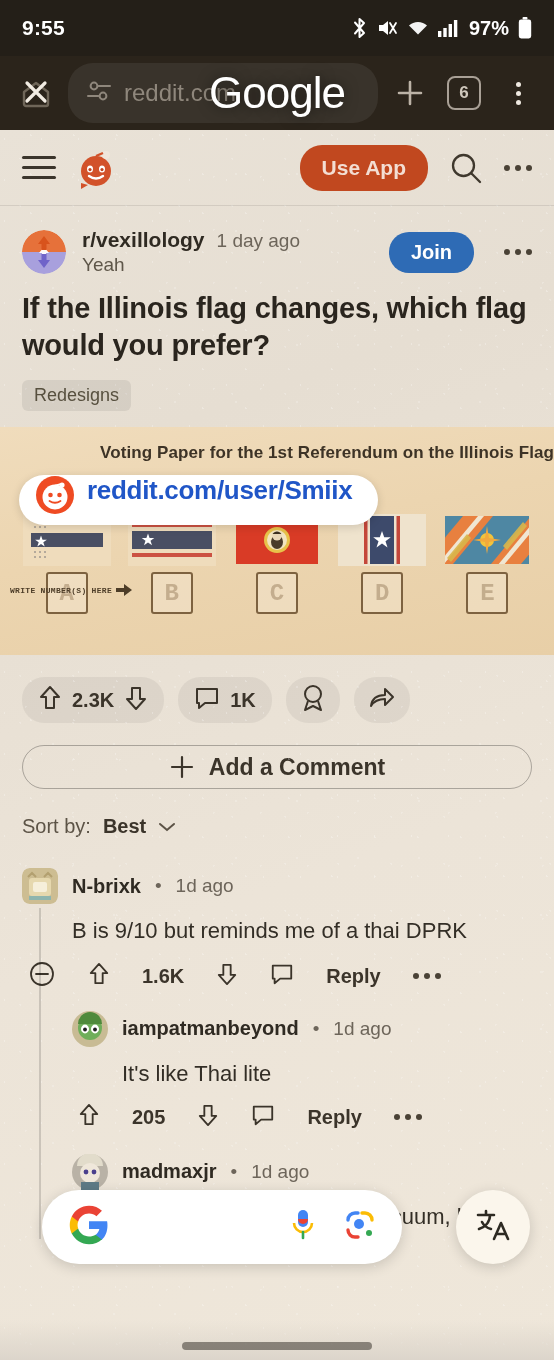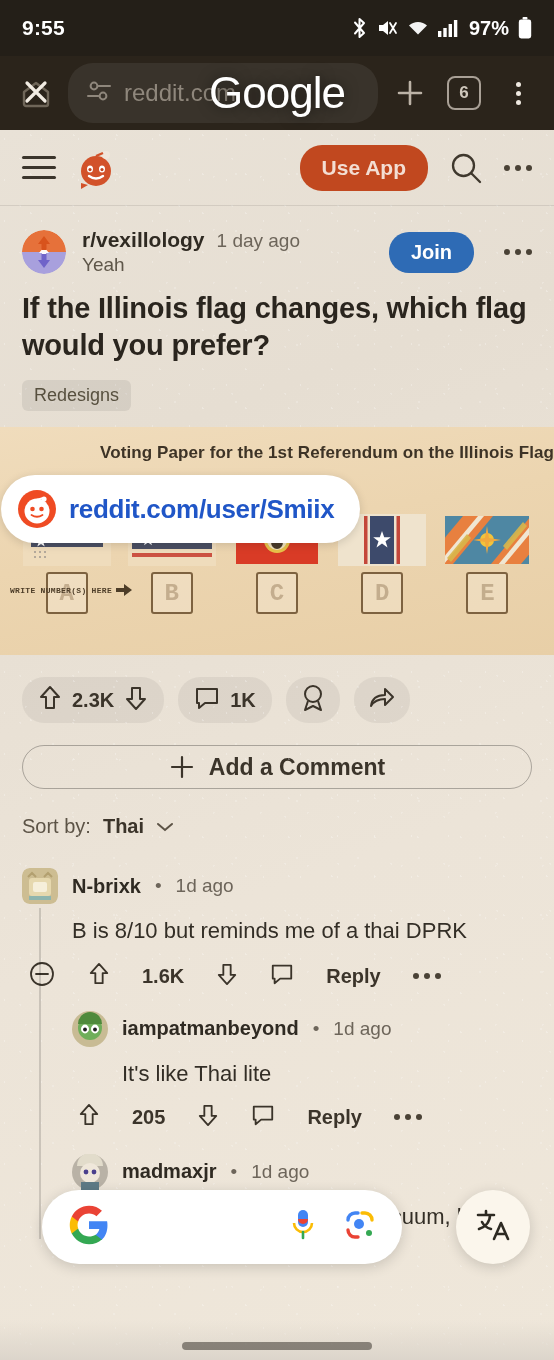--- a/index.html
+++ b/index.html
@@ -126,22 +126,22 @@
     display:flex; align-items:center; justify-content:center;
     color: rgba(125,98,64,.38); font-size: 24px; font-weight: 600; background: rgba(255,255,255,.22);
   }
   .write-here {
     position: absolute; left: 10px; top: 50%; transform: translateY(-50%);
     font-size: 8px; font-weight: 700; color:#4d3d28; line-height: 1.15; letter-spacing: .3px;
     display:flex; align-items:center; gap:4px;
   }
   
   .wm-pill {
-    position:absolute; left: 1px; top: 48px; height: 68px; background:#fff;
-    border-radius: 34px; display:flex; align-items:center; gap: 12px;
+    position:absolute; left: 19px; top: 48px; height: 50px; background:#fff;
+    border-radius: 34px; display:flex; gap: 12px;
     padding: 0 26px 0 16px; box-shadow: 0 2px 10px rgba(0,0,0,.14);
   }
   .wm-text { color:#2056c7; font-size: 26px; font-weight: 700; letter-spacing: -.3px; }
 
   
   .actions { display:flex; gap: 14px; padding: 22px 22px 0; align-items:center; }
   .chip {
     background: rgba(0,0,0,.055); border-radius: 22px; height: 46px;
     display:flex; align-items:center; gap: 10px; padding: 0 16px;
     color:#3b342a; font-size: 20px; font-weight: 700;
@@ -486,21 +486,21 @@
 
     <div class="add-comment">
       <svg width="26" height="26" viewBox="0 0 26 26">
           <path d="M13 3v20M3 13h20" stroke="#3b342a" stroke-width="2.2" stroke-linecap="round"></path>
         </svg>
       <span>Add a Comment</span>
     </div>
 
     <div class="sortby">
       <span>Sort by:</span>
-      <b>Thai</b>
+      <b>Best</b>
       <span>
         <svg width="18" height="12" viewBox="0 0 18 12">
             <path d="M2 3l7 6 7-6" fill="none" stroke="#5c5346" stroke-width="2" stroke-linecap="round"></path>
           </svg>
       </span>
     </div>
 
     <div class="comments">
 
       <div class="comment">
@@ -514,21 +514,21 @@
               <rect x="11" y="14" width="14" height="10" rx="2" fill="#f6efda"></rect>
               <path d="M6 9l4-4 4 4M22 9l4-4 4 4" stroke="#b3a070" stroke-width="2" fill="none"></path>
               <rect x="7" y="28" width="22" height="4" fill="#8fb5ae"></rect>
             </svg>
           </div>
           <span class="c-user">N-brixk</span>
           <span class="c-time">•</span>
           <span class="c-time">1d ago</span>
         </div>
 
-        <div class="c-body">B is 8/10 but reminds me of a thai DPRK</div>
+        <div class="c-body">B is 9/10 but reminds me of a thai DPRK</div>
 
         <div class="c-actions">
           <span>
             <svg width="28" height="28" viewBox="0 0 28 28">
                 <circle cx="14" cy="14" r="11" fill="none" stroke="#3b342a" stroke-width="1.8"></circle>
                 <path d="M8 14h12" stroke="#3b342a" stroke-width="1.8" stroke-linecap="round"></path>
               </svg>
           </span>
           <span>
             <svg width="22" height="24" viewBox="0 0 24 26">

